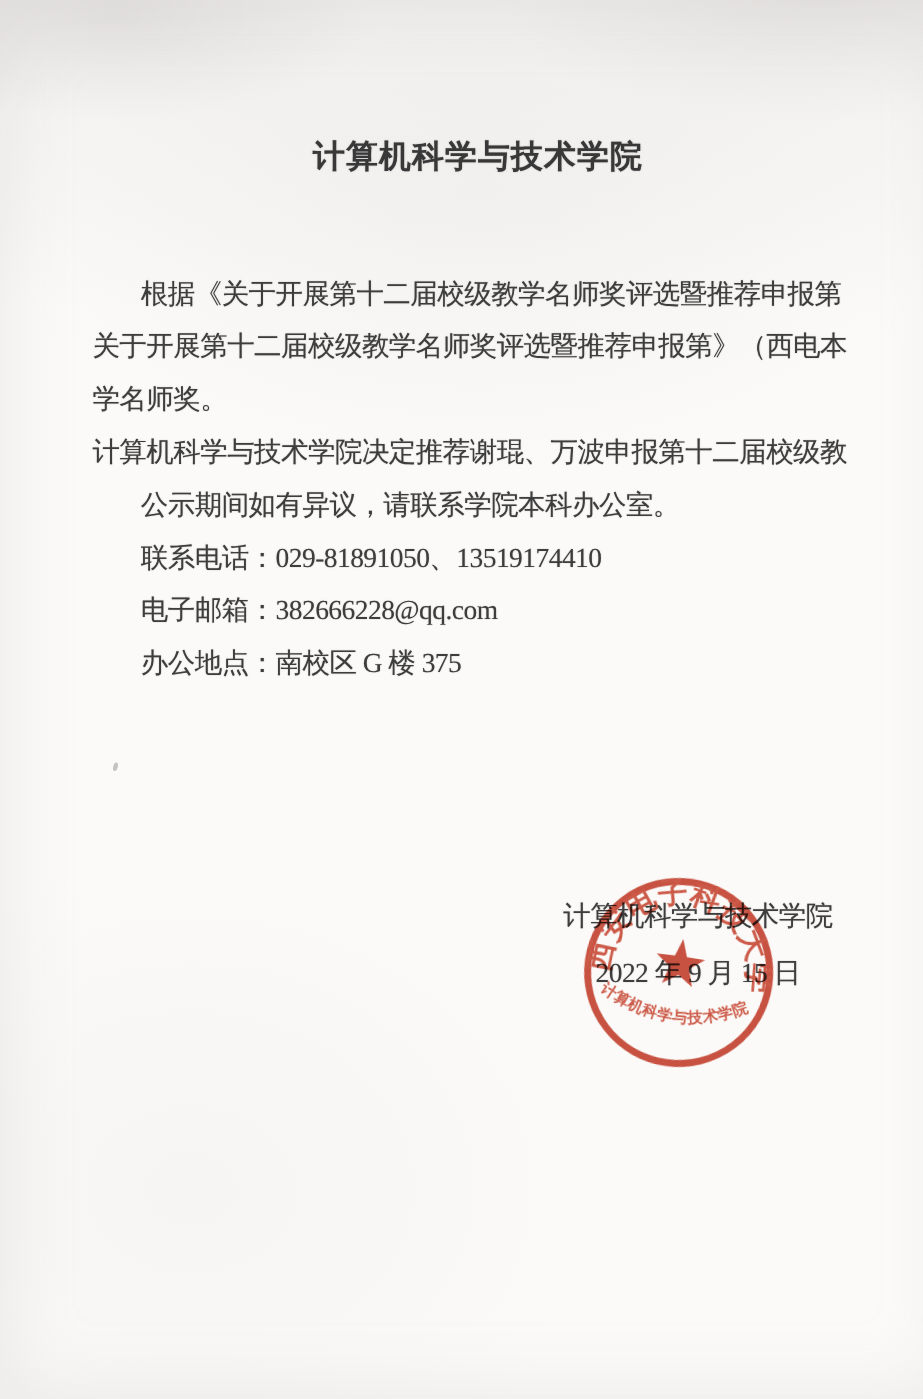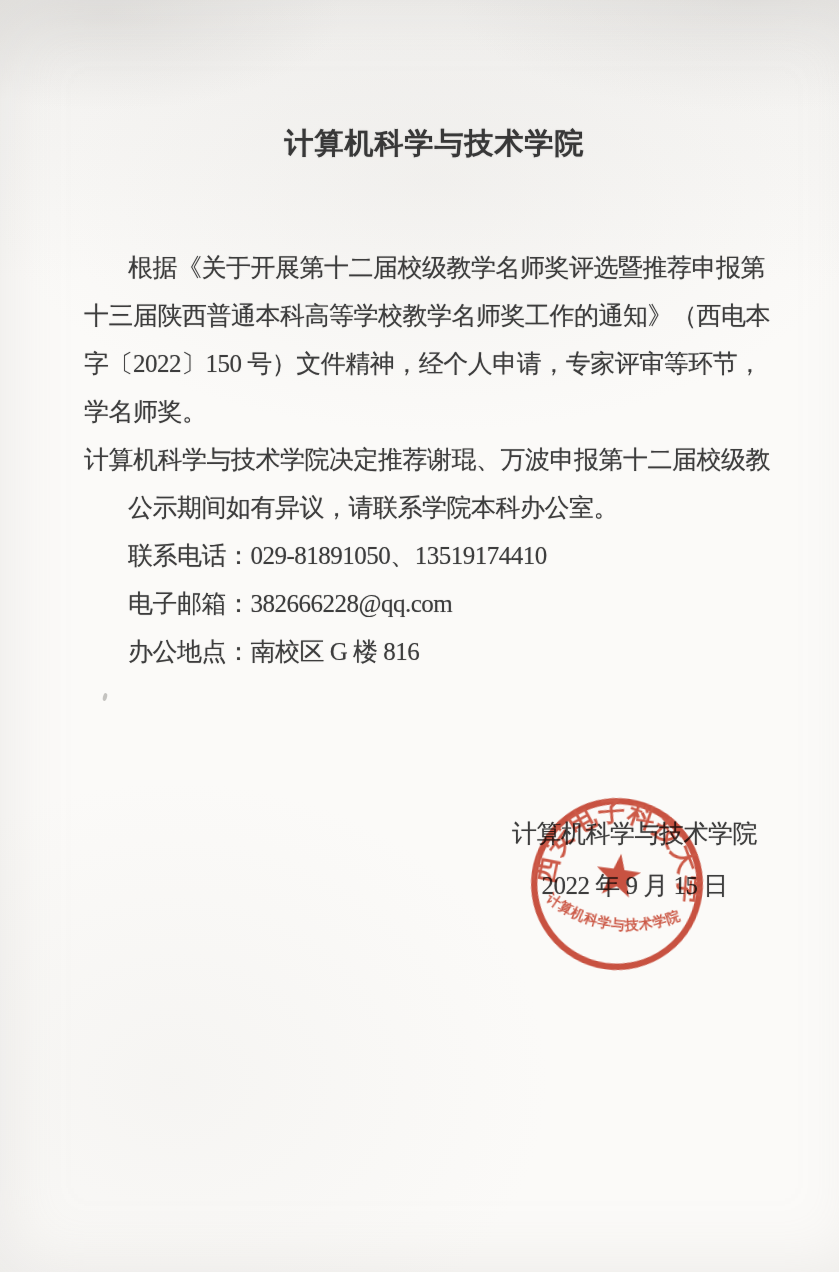--- a/index.html
+++ b/index.html
@@ -92,28 +92,27 @@
 <body>
 
 <div class="page">
 
   <div class="titles">
     <div>计算机科学与技术学院</div>
   </div>
 
   <div class="body-text">
     <div class="line indent">根据《关于开展第十二届校级教学名师奖评选暨推荐申报第</div>
-    <div class="line">十三届陕西普通本科高等学校教学名师奖工作的通知》（西电本</div>
-    <div class="line">字〔2022〕150 号）文件精神，经个人申请，专家评审等环节，</div>
+    <div class="line">关于开展第十二届校级教学名师奖评选暨推荐申报第》（西电本</div>
     <div class="line">学名师奖。</div>
     <div class="line">计算机科学与技术学院决定推荐谢琨、万波申报第十二届校级教</div>
     <div class="line indent">公示期间如有异议，请联系学院本科办公室。</div>
     <div class="line indent">联系电话：029-81891050、13519174410</div>
     <div class="line indent">电子邮箱：382666228@qq.com</div>
-    <div class="line indent">办公地点：南校区 G 楼 816</div>
+    <div class="line indent">办公地点：南校区 G 楼 375</div>
   </div>
 
   <div class="signature">
     <div>计算机科学与技术学院</div>
     <div>2022 年 9 月 15 日</div>
   </div>
 
   <svg class="seal" viewBox="0 0 200 200" xmlns="http://www.w3.org/2000/svg">
     <circle cx="100" cy="100" r="92" fill="none" stroke-width="7" stroke="#c6402e"></circle>
     <defs>

